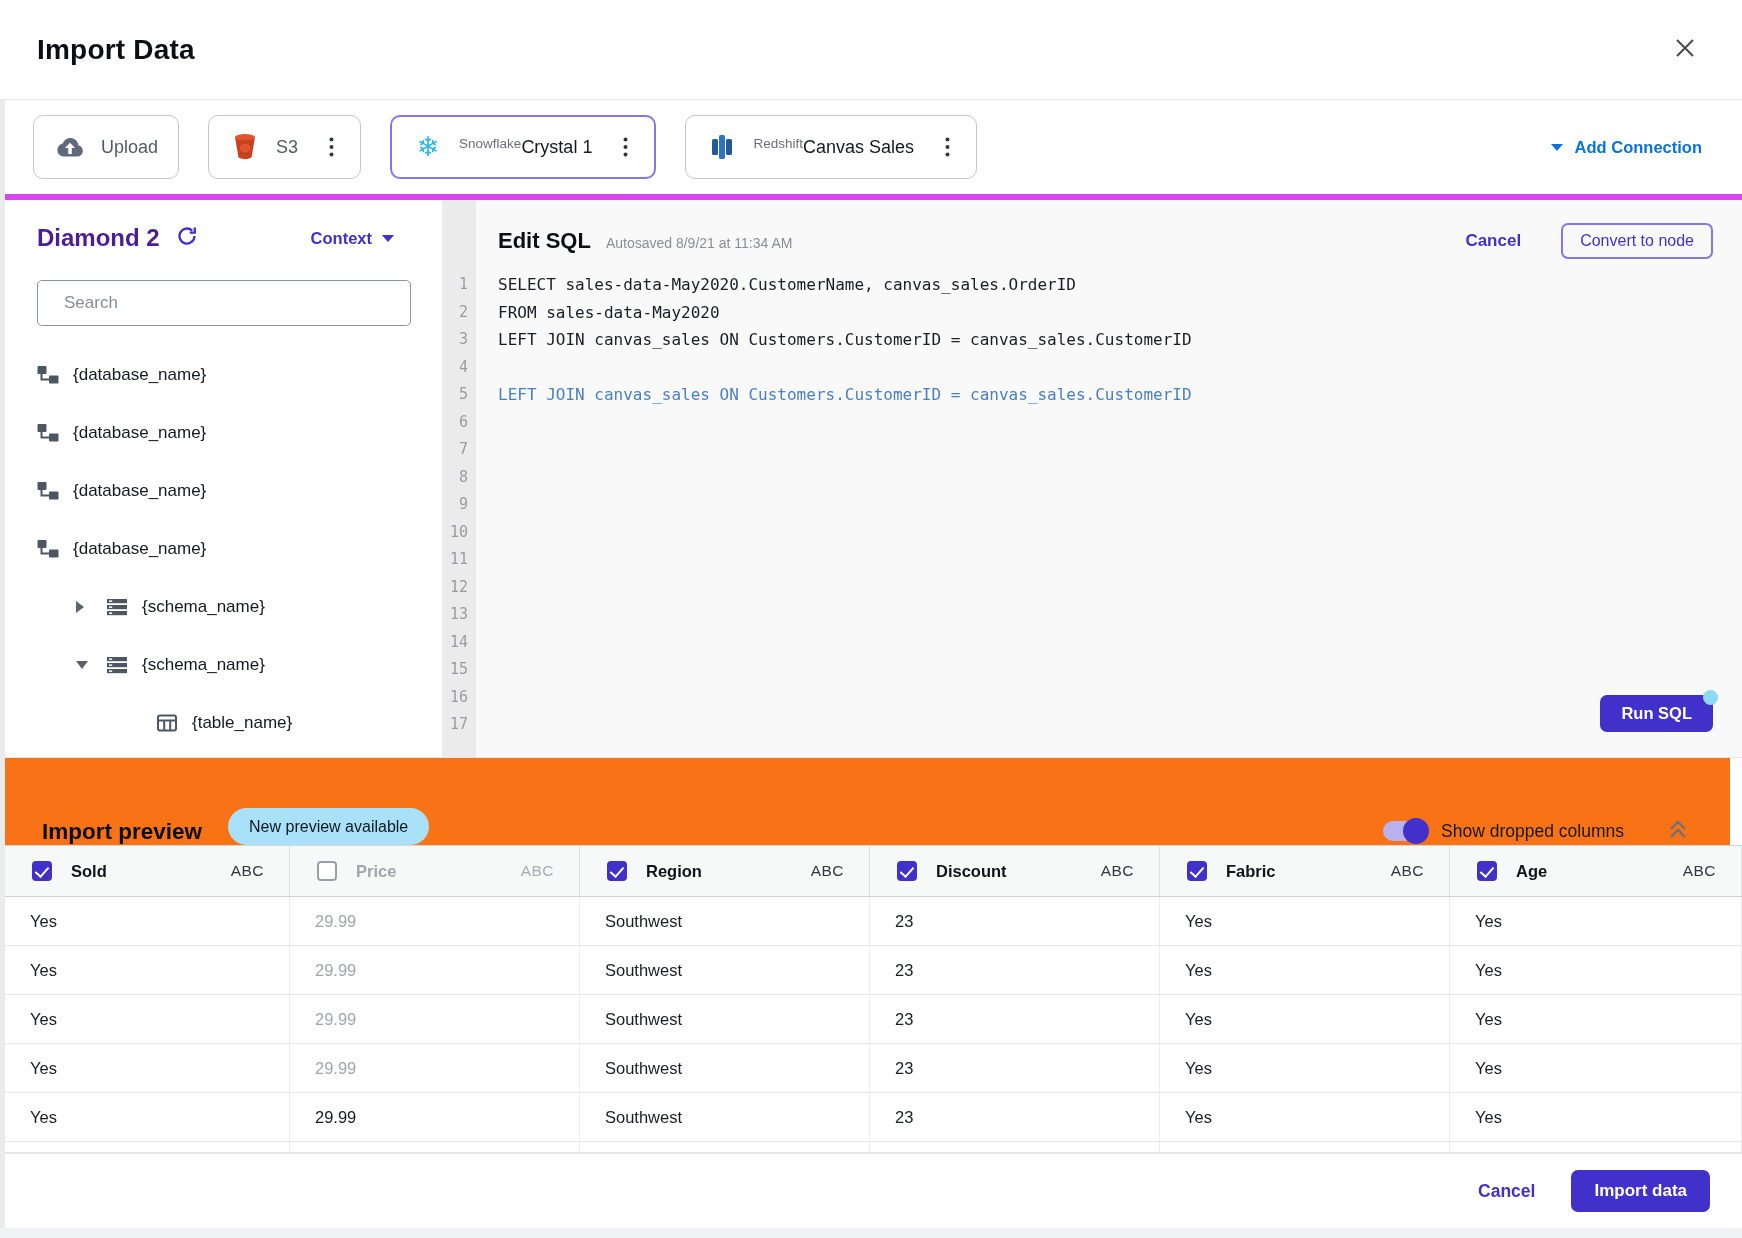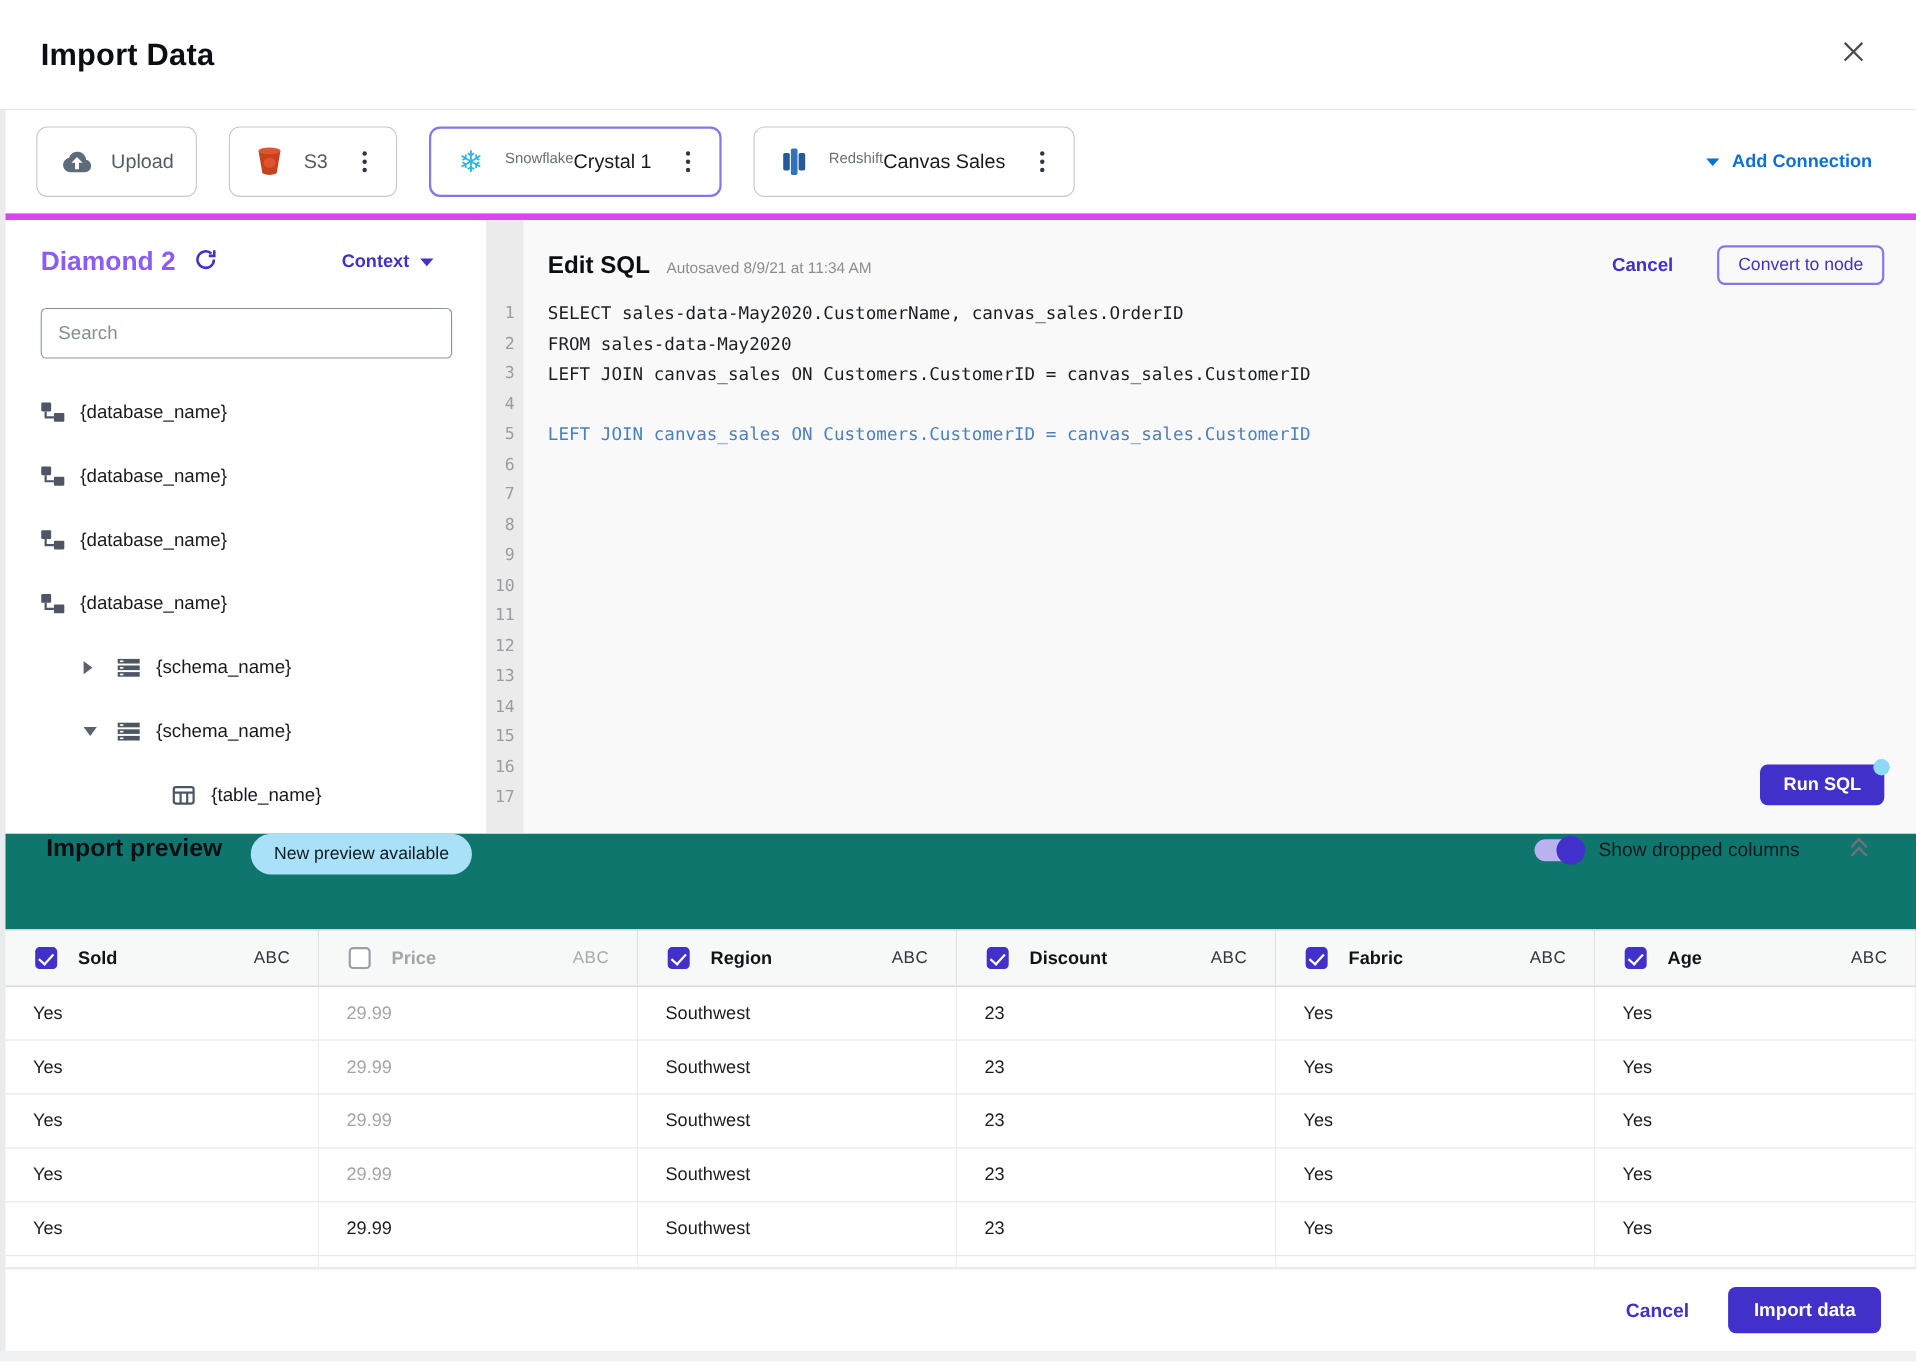--- a/index.html
+++ b/index.html
@@ -35,24 +35,24 @@
   .snowflake-glyph{font-size:27px;color:var(--snowflake);line-height:1}
   .add-conn{margin-left:auto;display:flex;align-items:center;gap:12px;cursor:pointer;color:var(--link-blue);font-weight:700;font-size:16.5px}
   .tri-down{width:0;height:0;border-left:6px solid transparent;border-right:6px solid transparent;border-top:7px solid currentColor}
 
   
   .main{position:absolute;top:200px;left:0;right:0;height:558px;display:flex;border-bottom:1px solid #e6e6e8}
   .edge-strip{position:absolute;left:0;top:100px;height:1128px;width:5px;background:#eaebec;z-index:6}
 
   .sidebar{width:442px;flex:none;position:relative;padding-left:37px;background:#fff}
   .sb-title-row{display:flex;align-items:center;margin-top:18px;height:40px;padding-right:48px}
-  .sb-title{font-size:24px;font-weight:800;color:#8b5cf6}
+  .sb-title{font-size:24px;font-weight:800;color:#4c1d95}
   .refresh{margin-left:16px;cursor:pointer;display:flex;align-items:center}
   .context{margin-left:auto;display:flex;align-items:center;gap:10px;color:var(--accent);font-weight:700;font-size:16.5px;cursor:pointer}
-  .search{margin-top:22px;width:374px;height:46px;border:1px solid #8e949e;border-radius:5px;font-size:17px;padding:0 15px;color:#454b52;font-family:"Liberation Sans",sans-serif;outline:none}
+  .search{margin-top:22px;width:374px;height:46px;border:1px solid #8e949e;border-radius:5px;font-size:17px;padding:0 26px;color:#454b52;font-family:"Liberation Sans",sans-serif;outline:none}
   .search::placeholder{color:#868d95}
   .tree{margin-top:20px}
   .tree-item{height:58px;display:flex;align-items:center;cursor:pointer;font-size:17px;color:#16191f}
   .tree-item .t-icon{display:flex;align-items:center;margin-right:14px}
   .tree-item.lvl2{padding-left:39px}
   .tree-item.lvl3{padding-left:119px}
   .tcaret{width:12px;margin-right:18px;display:flex;align-items:center}
   .tcaret .right{width:0;height:0;border-top:6px solid transparent;border-bottom:6px solid transparent;border-left:8px solid #5a626c}
   .tcaret .down{width:0;height:0;border-left:6px solid transparent;border-right:6px solid transparent;border-top:8px solid #5a626c}
 
@@ -64,21 +64,21 @@
   .link-btn{color:var(--accent);font-weight:700;font-size:17px;cursor:pointer}
   .editor-head .link-btn{margin-left:auto}
   .outline-btn{margin-left:40px;border:2px solid var(--accent-border);color:var(--accent);font-weight:400;font-size:16px;border-radius:7px;padding:7px 17px;background:transparent;cursor:pointer;font-family:"Liberation Sans",sans-serif}
   .code{position:absolute;left:34px;right:16px;top:71px;font-family:"DejaVu Sans Mono",monospace;font-size:16px;line-height:27.5px;padding-left:22px;color:#1a1d21;white-space:pre;cursor:text}
   .code-line{height:27.5px}
   .code-line.highlight-blue{color:var(--sql-blue)}
   .run-btn{position:absolute;right:29px;bottom:25px;background:var(--accent);color:#fff;font-weight:700;font-size:16.5px;border:none;border-radius:7px;padding:0 21px;height:37px;cursor:pointer;font-family:"Liberation Sans",sans-serif}
   .run-dot{position:absolute;right:-5px;top:-5px;width:15px;height:15px;border-radius:50%;background:var(--dot)}
 
   
-  .preview-bar{position:absolute;top:758px;left:0;right:0;height:87px;display:flex;align-items:flex-start;padding:0 40px 0 42px;background:#0f766e}
+  .preview-bar{position:absolute;top:758px;left:0;right:12px;height:87px;display:flex;align-items:flex-end;padding:0 40px 0 42px;background:#f97316}
   .preview-title{font-size:22.5px;font-weight:800;color:#0b0f14}
   .badge{margin-left:26px;background:var(--badge-bg);color:#101820;font-size:16px;padding:0 21px;height:37px;display:flex;align-items:center;border-radius:19px}
   .toggle-group{margin-left:auto;display:flex;align-items:center}
   .toggle{width:44px;height:20px;border-radius:10px;background:#b9b2ef;position:relative;cursor:pointer;flex:none}
   .toggle .thumb{position:absolute;right:-2px;top:-3px;width:26px;height:26px;border-radius:50%;background:var(--accent)}
   .toggle-label{margin-left:14px;font-size:17.5px;color:#16191f}
   .collapse{margin-left:42px;cursor:pointer;display:flex;align-items:center}
 
   
   .tbl{position:absolute;top:845px;left:5px;right:0}

